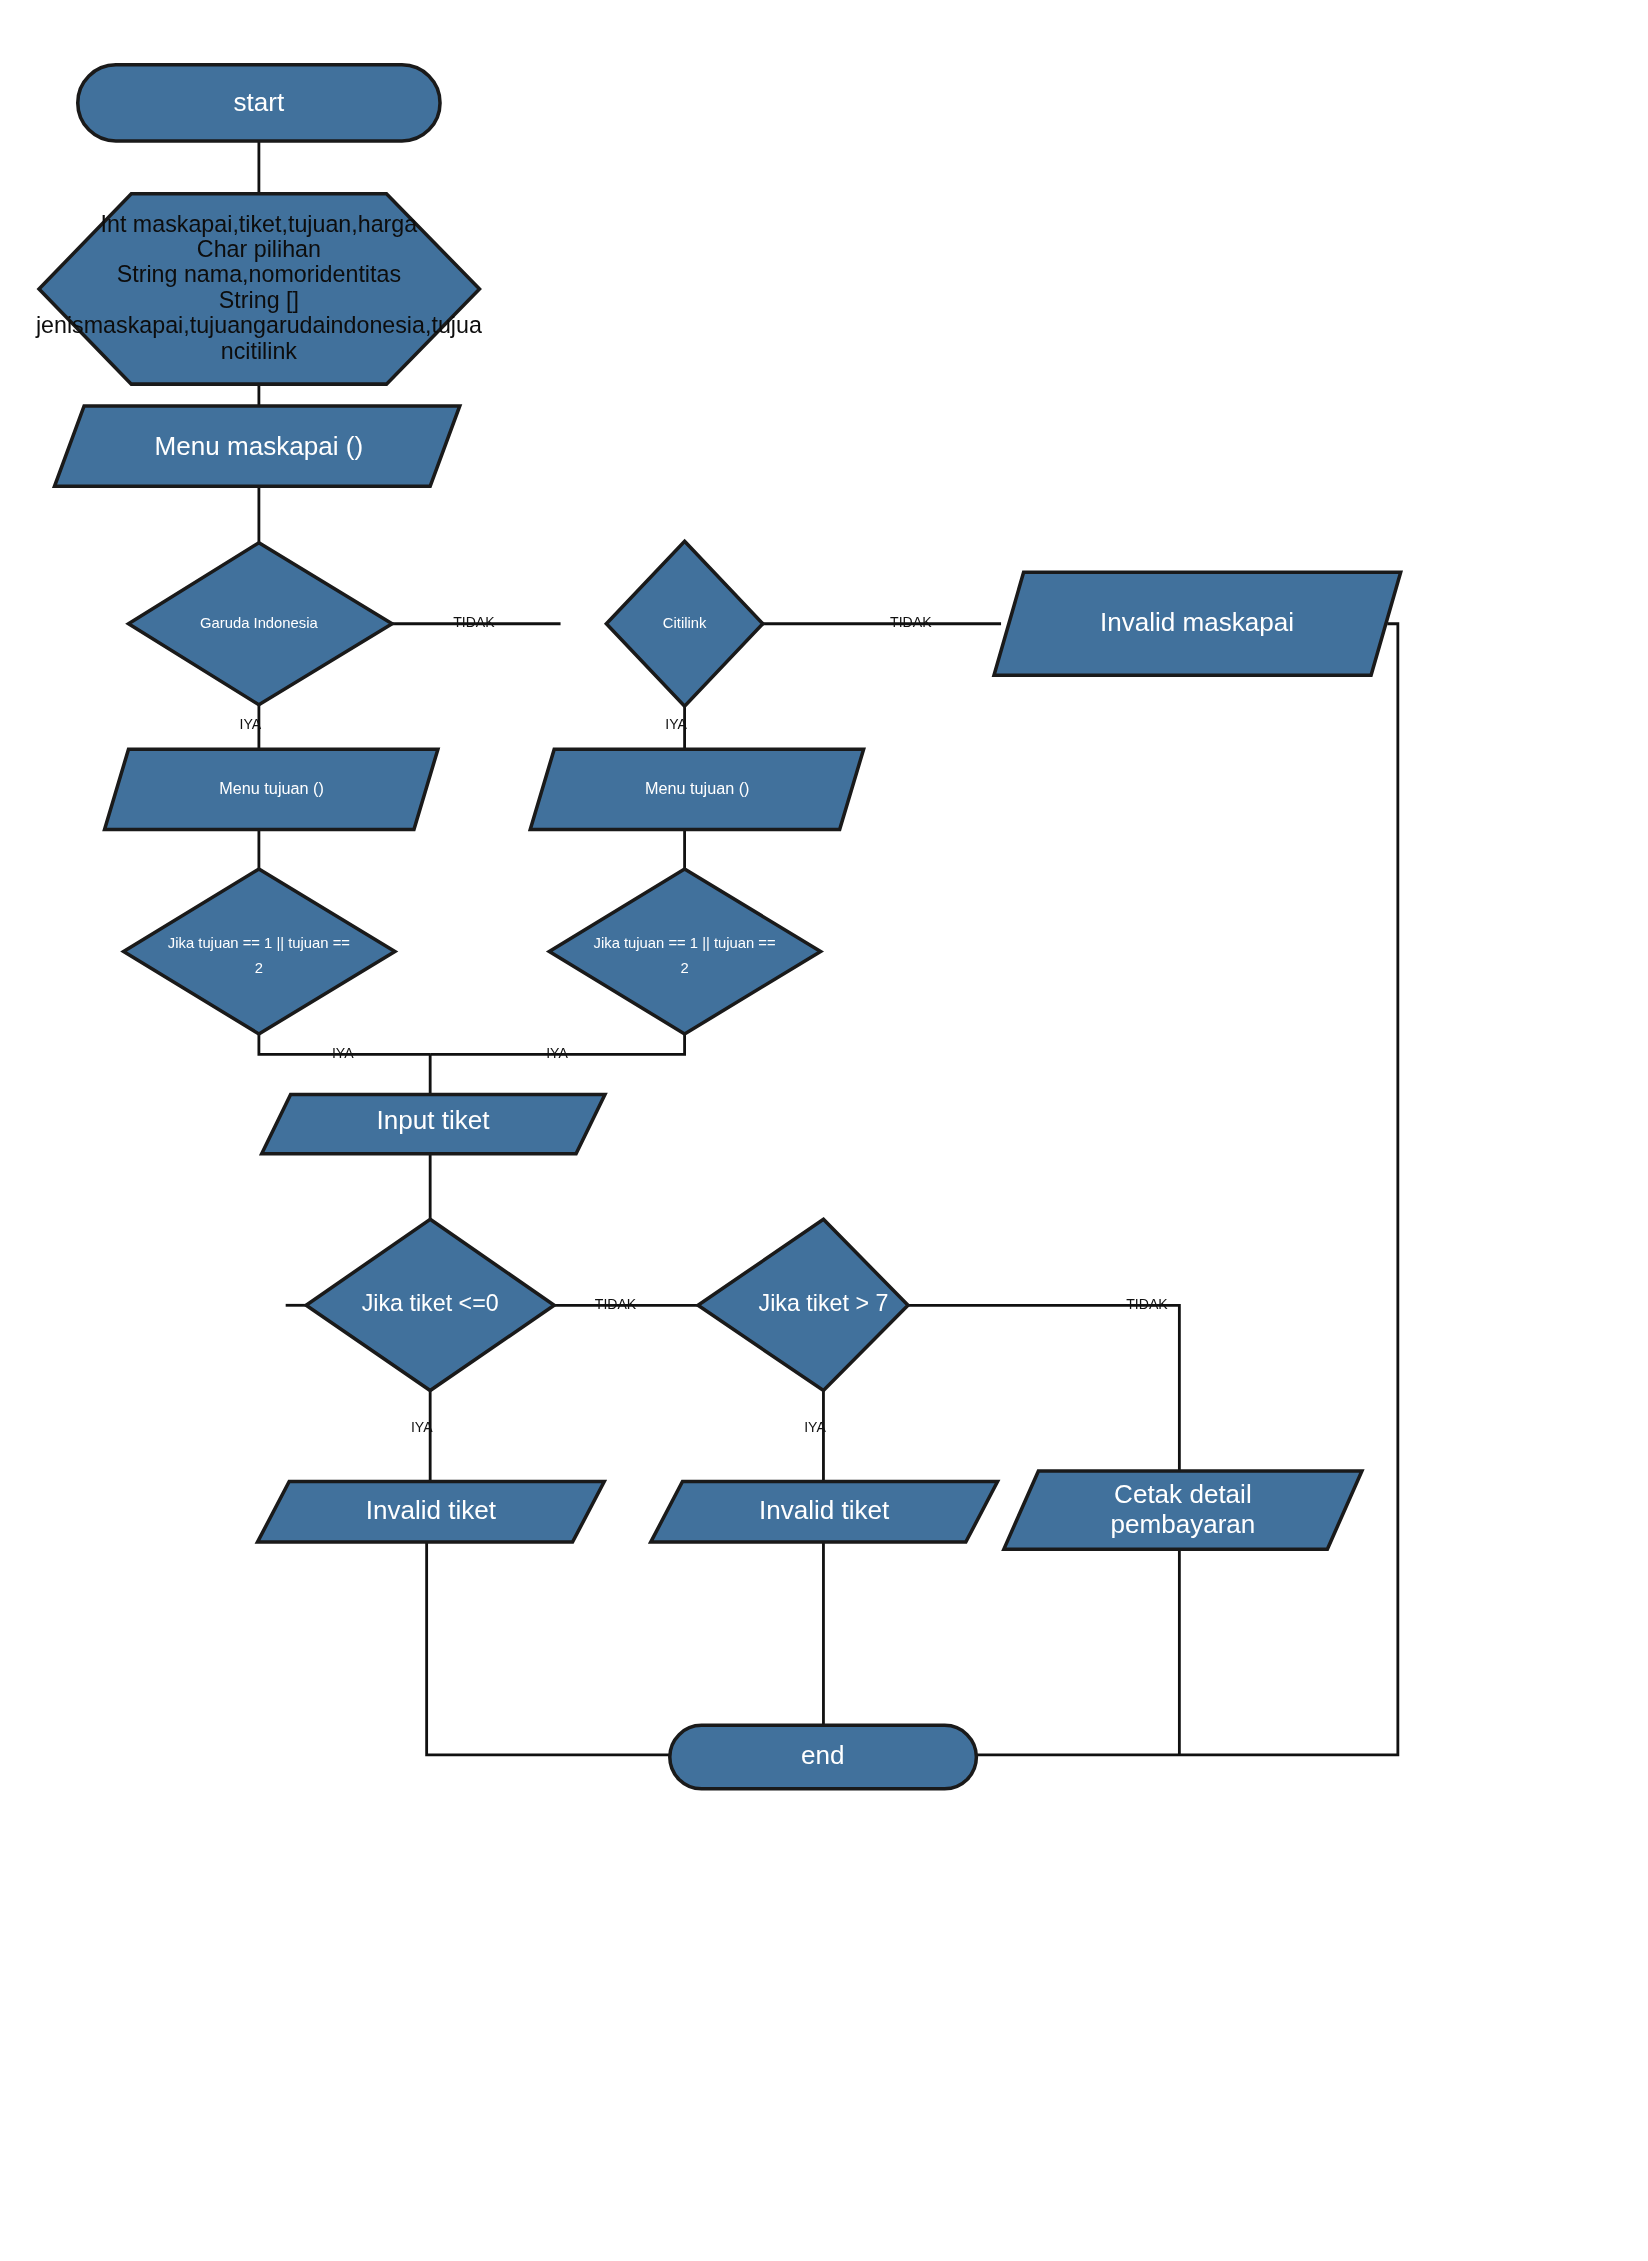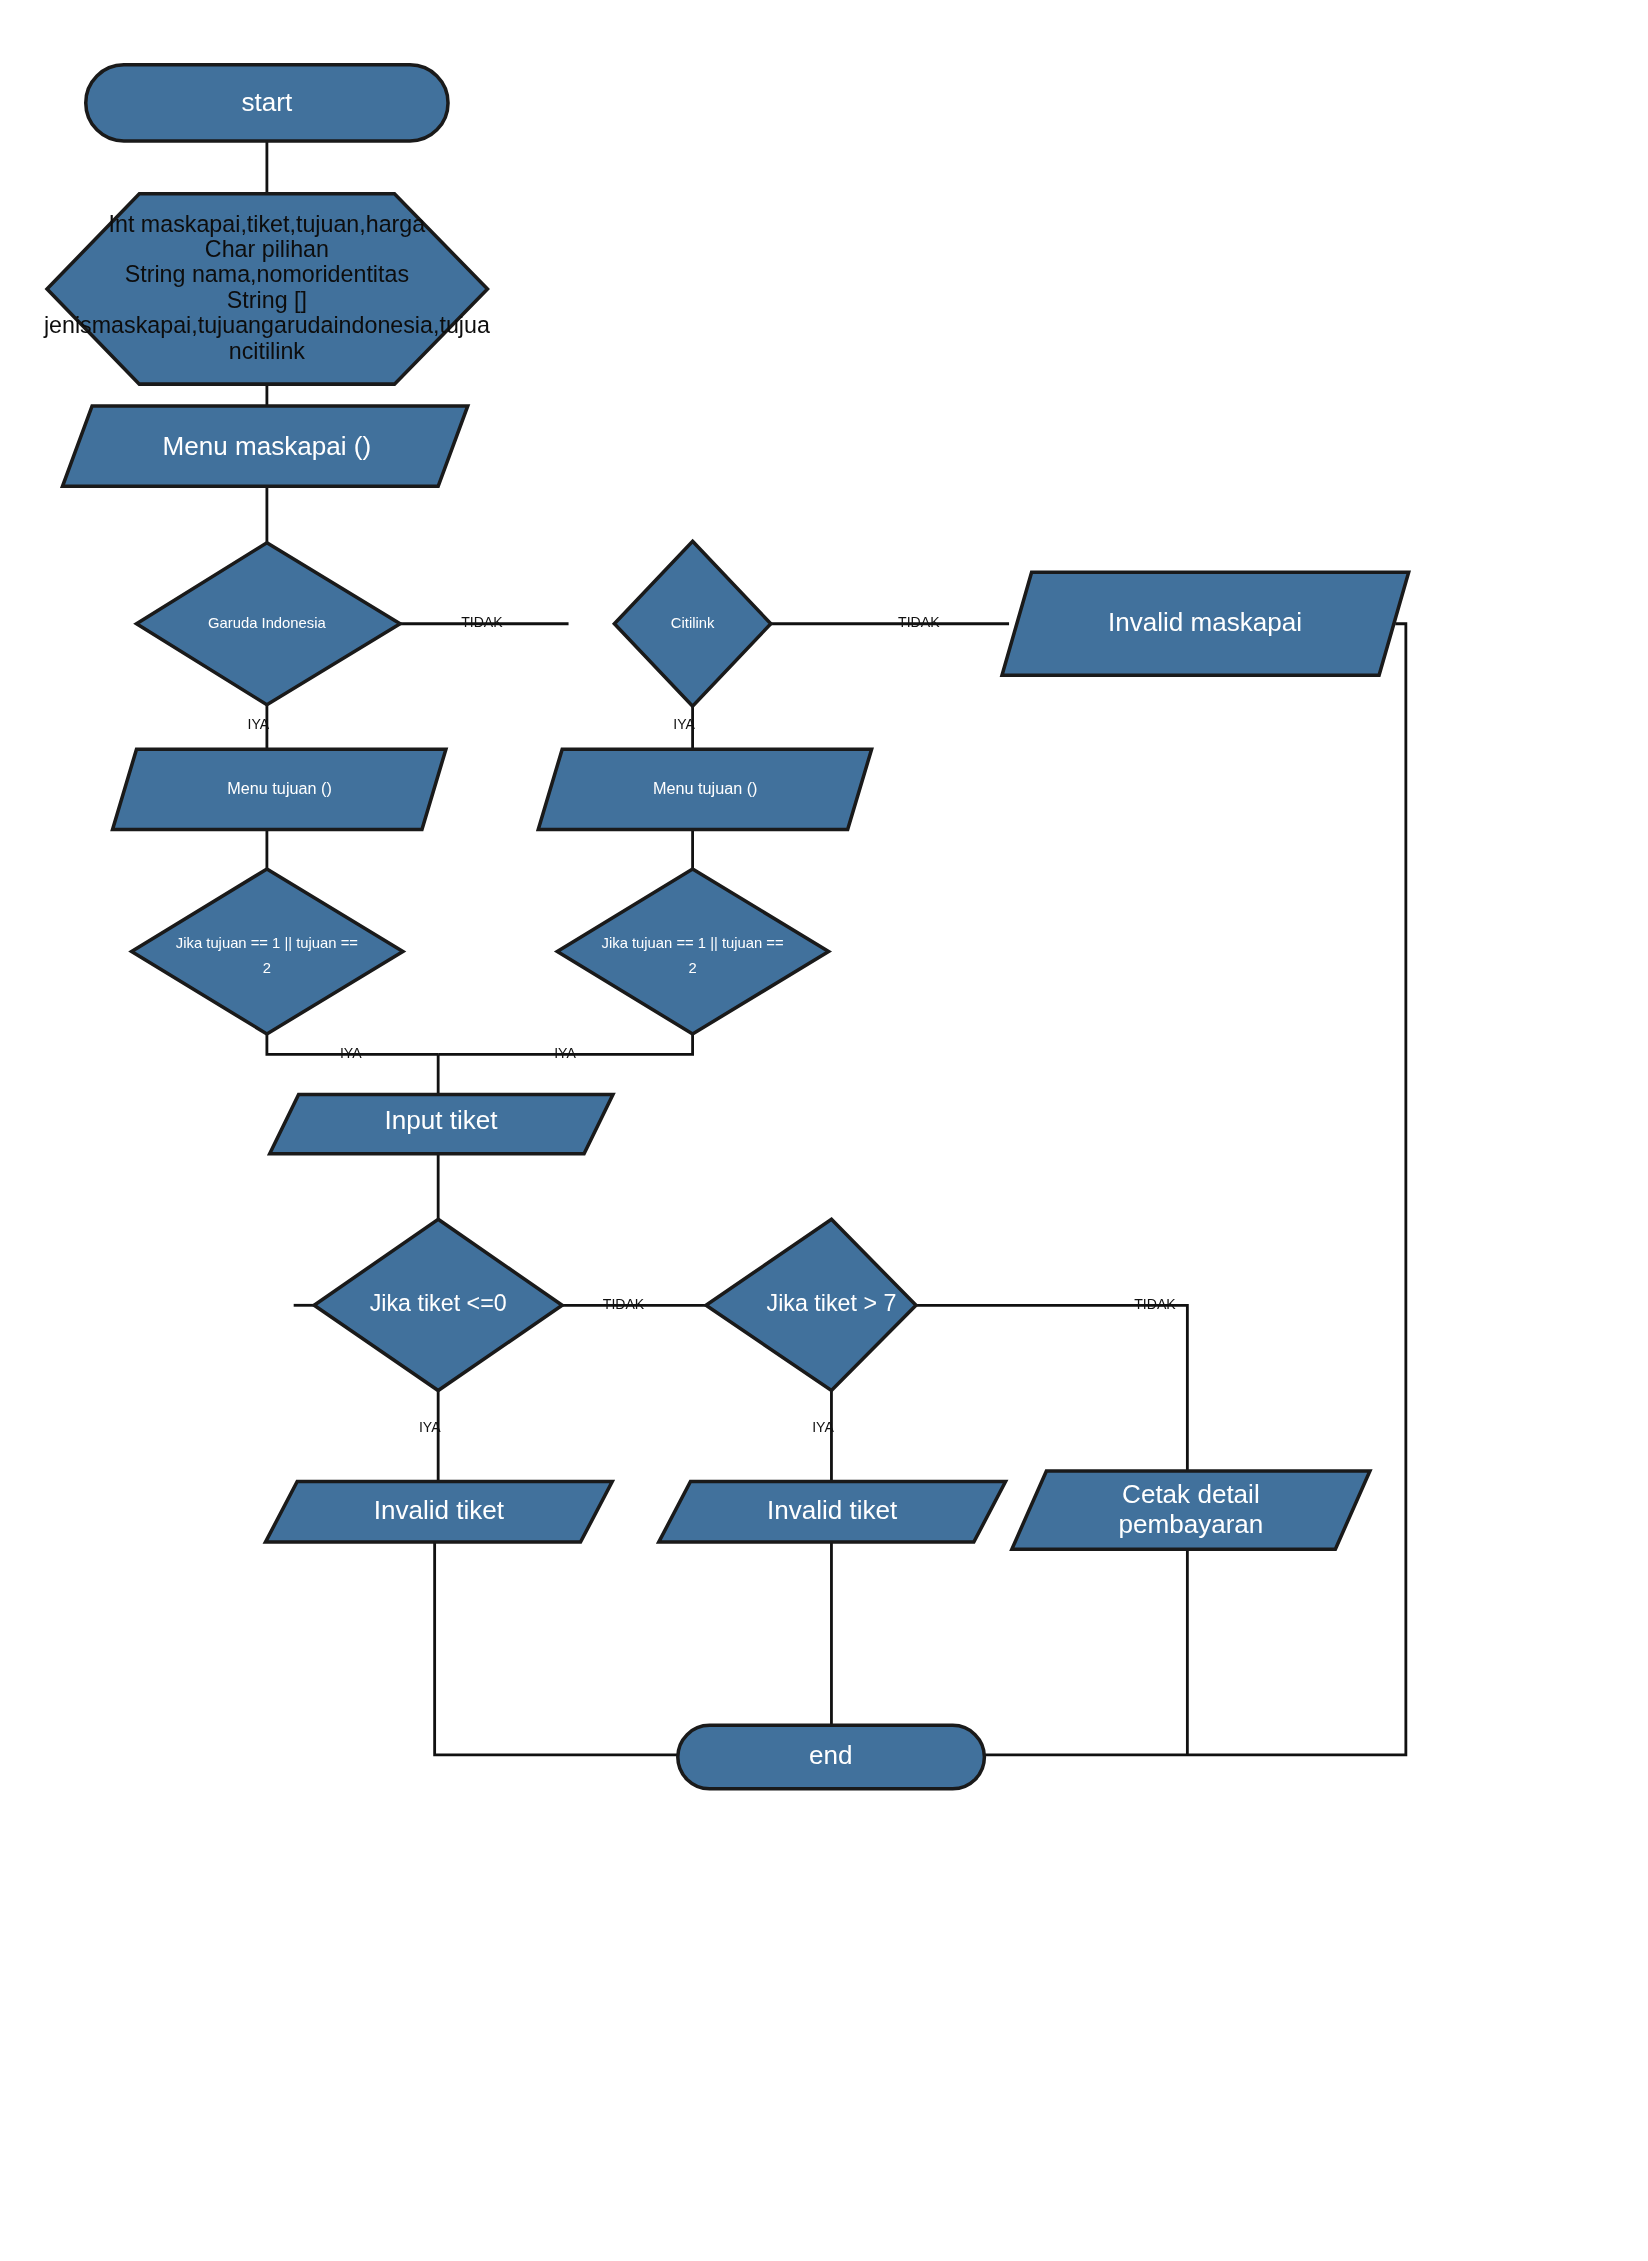--- a/index.html
+++ b/index.html
@@ -11,21 +11,20 @@
     width: 1649px;
     height: 2261px;
     font-family: "Liberation Sans", sans-serif;
     overflow: hidden;
   }
   #flowchart-root {
     position: relative;
     width: 1574px;
     height: 2261px;
     background: #ffffff;
-    margin-left: 8px;
   }
   svg#flow-svg {
     display: block;
     width: 1649px;
     height: 2261px;
   }
   .node-shape {
     fill: #41719C;
     stroke: #1a1a1a;
     stroke-width: 5;

